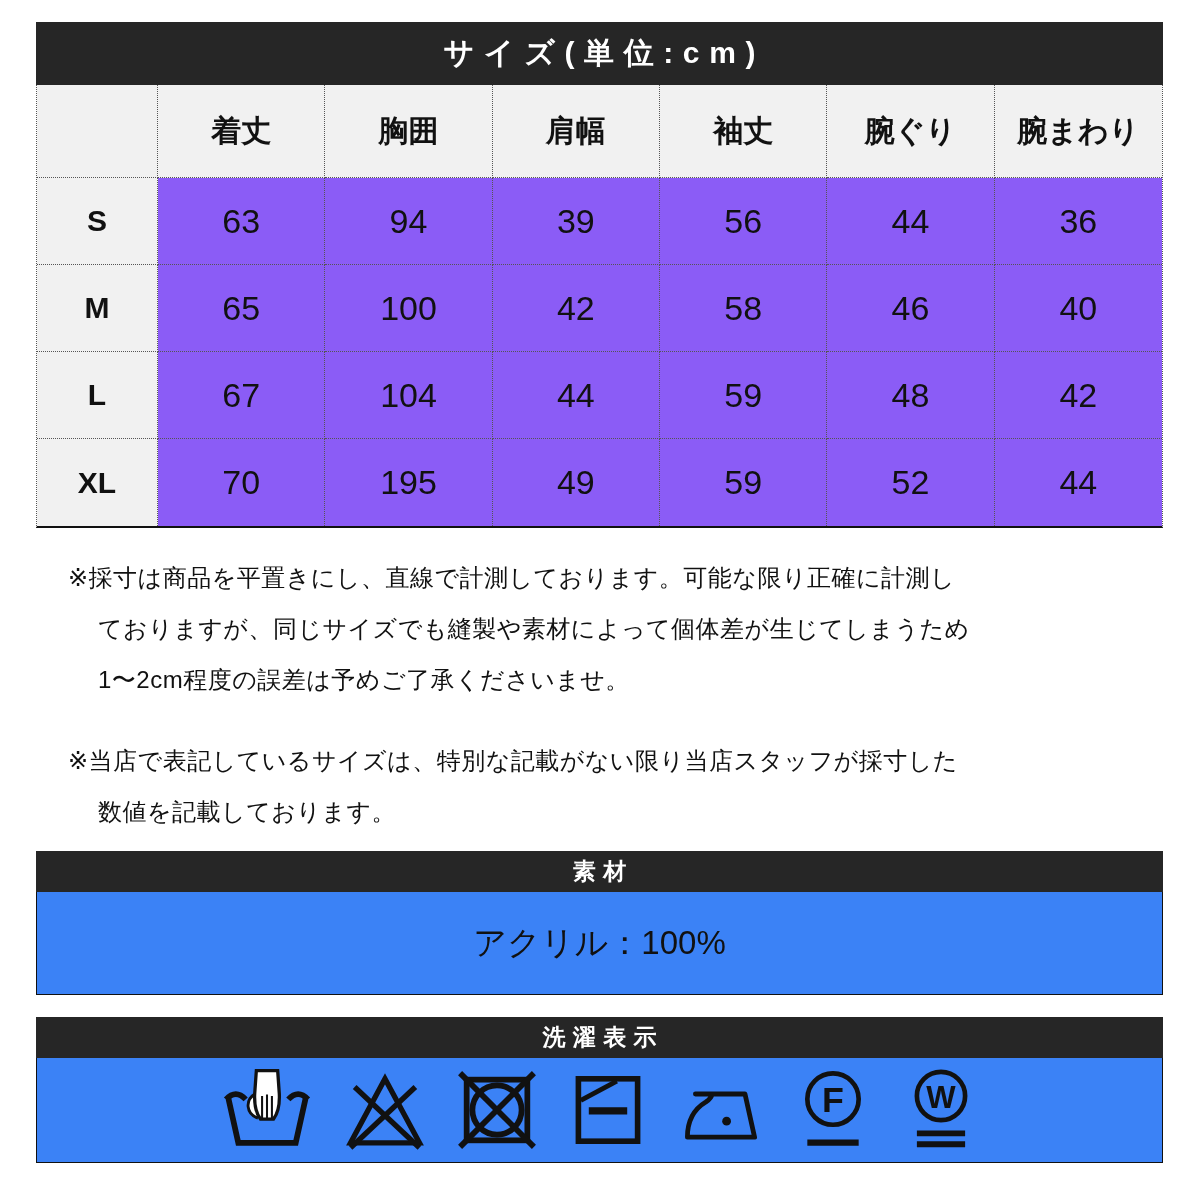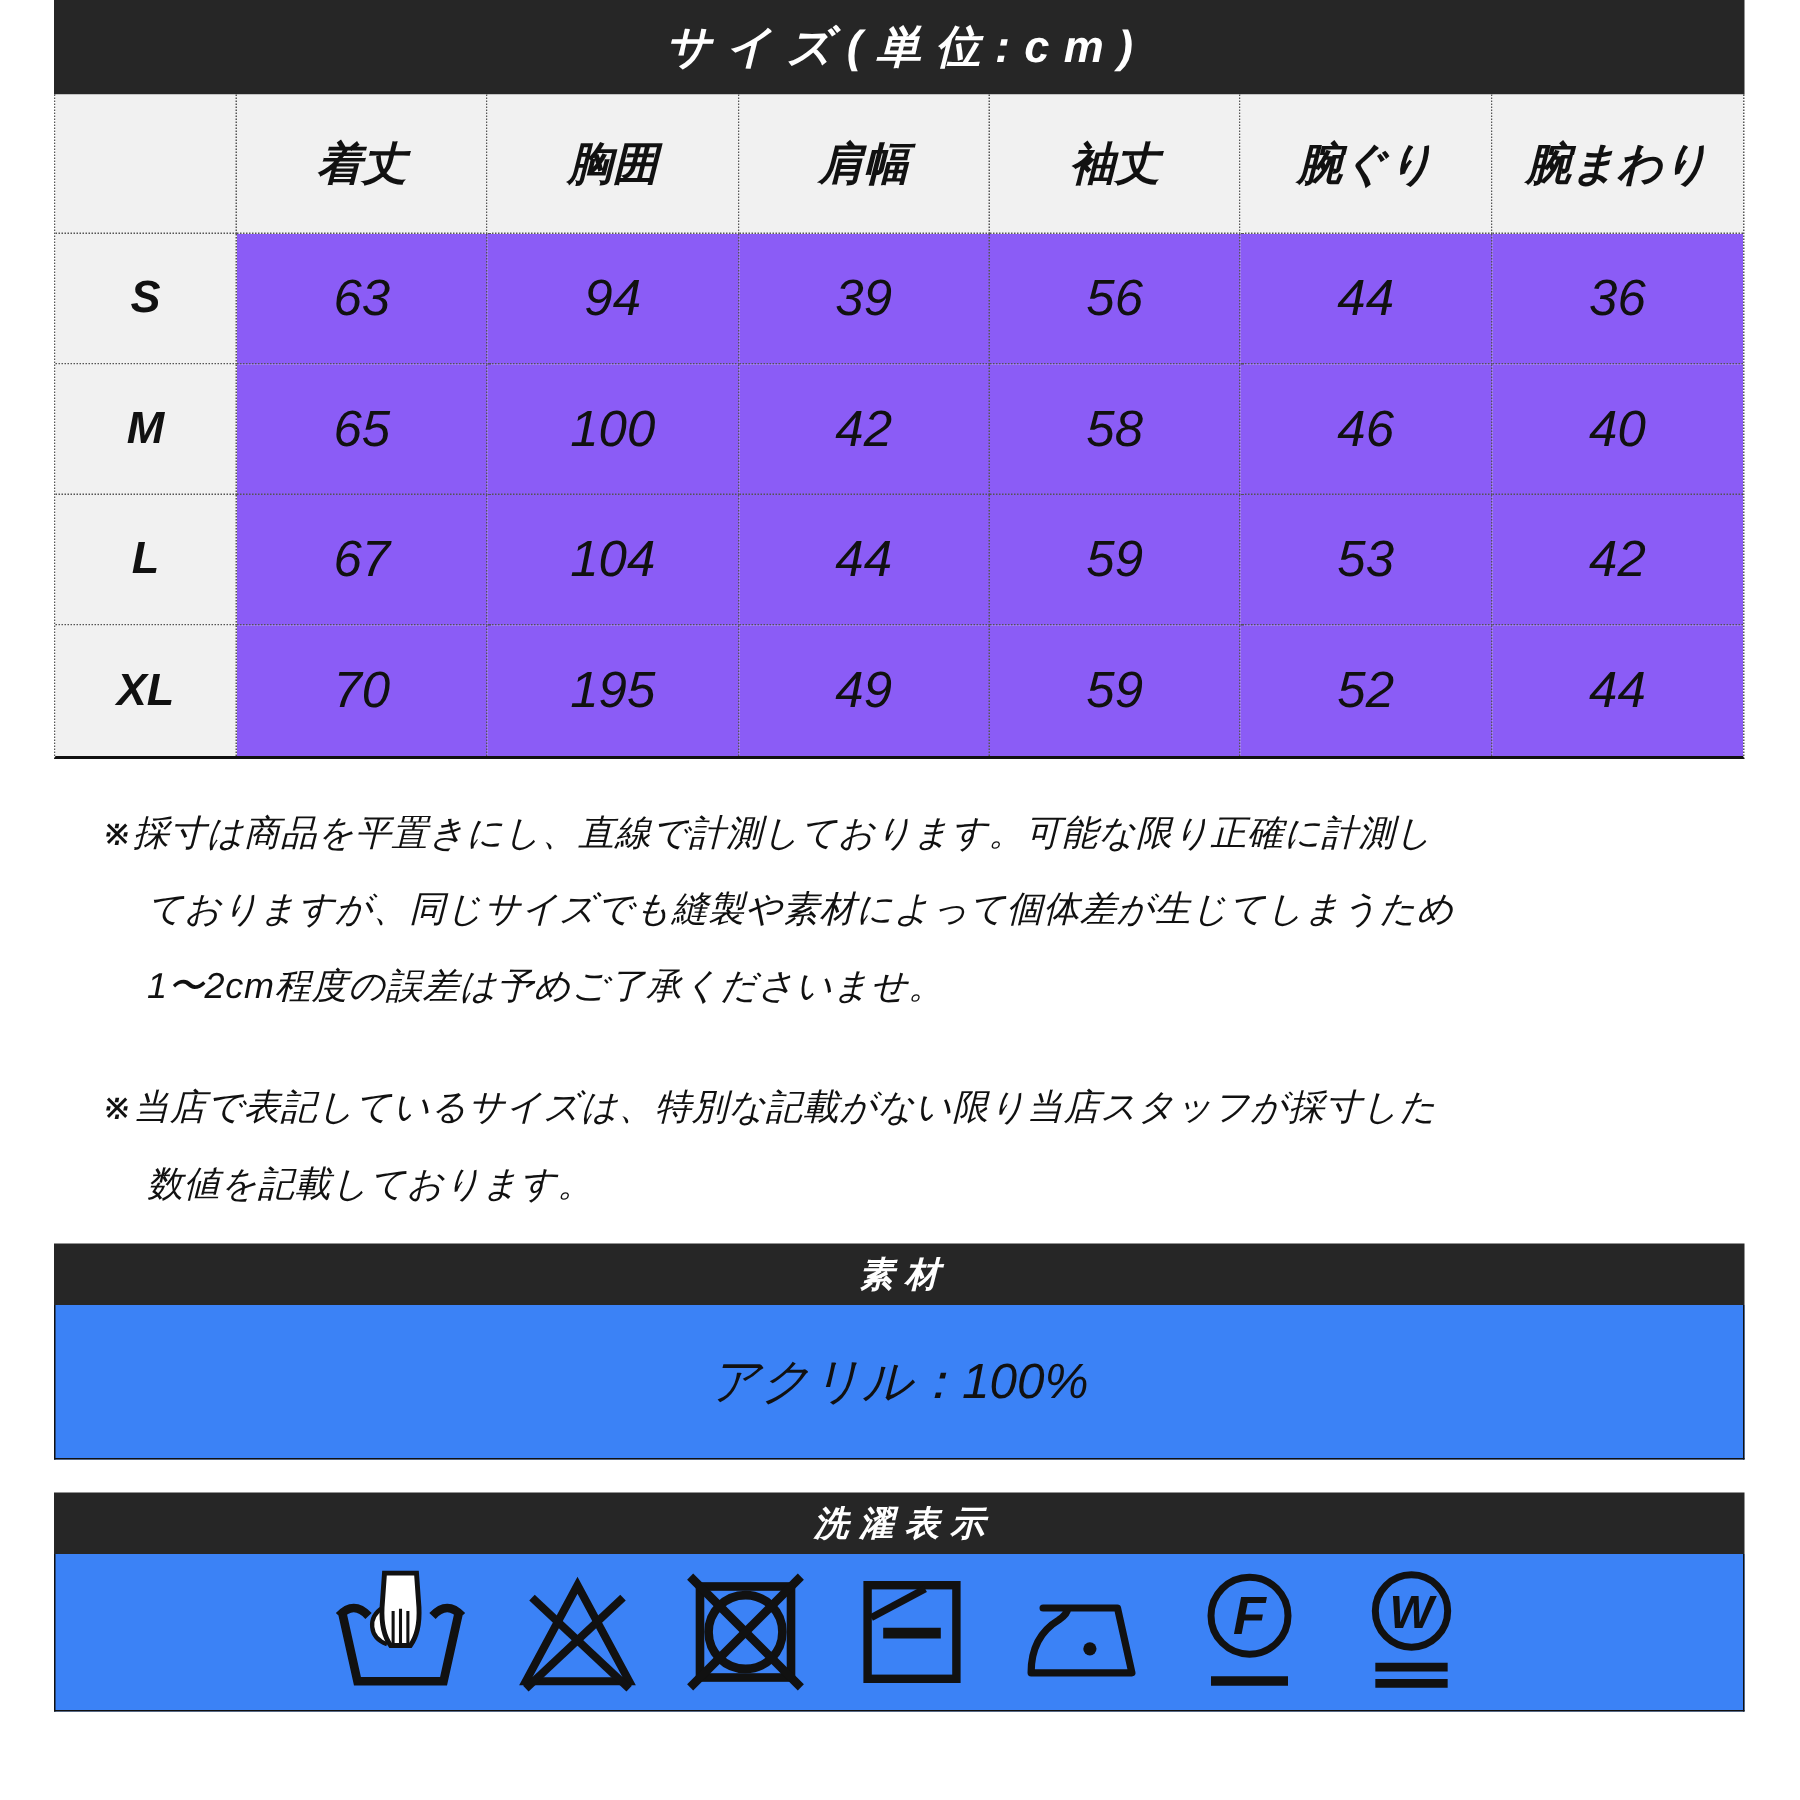--- a/index.html
+++ b/index.html
@@ -6,22 +6,21 @@
   html, body {
     width: 1200px; height: 1200px;
     background: #ffffff;
     font-family: "Liberation Sans", "DejaVu Sans", sans-serif;
     color: #111;
     overflow: hidden;
   }
   .page {
     width: 1127px;
     margin-left: 36px;
-    padding-top: 0;
-    font-style: italic;
+    padding-top: 22px;
   }
 
   
   .bar {
     background: #262626;
     color: #fff;
     font-weight: bold;
     display: flex;
     align-items: center;
     justify-content: center;
@@ -119,21 +118,21 @@
       <div class="cell">42</div>
       <div class="cell">58</div>
       <div class="cell">46</div>
       <div class="cell">40</div>
 
       <div class="cell head">L</div>
       <div class="cell">67</div>
       <div class="cell">104</div>
       <div class="cell">44</div>
       <div class="cell">59</div>
-      <div class="cell">53</div>
+      <div class="cell">48</div>
       <div class="cell">42</div>
 
       <div class="cell head">XL</div>
       <div class="cell">70</div>
       <div class="cell">195</div>
       <div class="cell">49</div>
       <div class="cell">59</div>
       <div class="cell">52</div>
       <div class="cell">44</div>
     </div>

